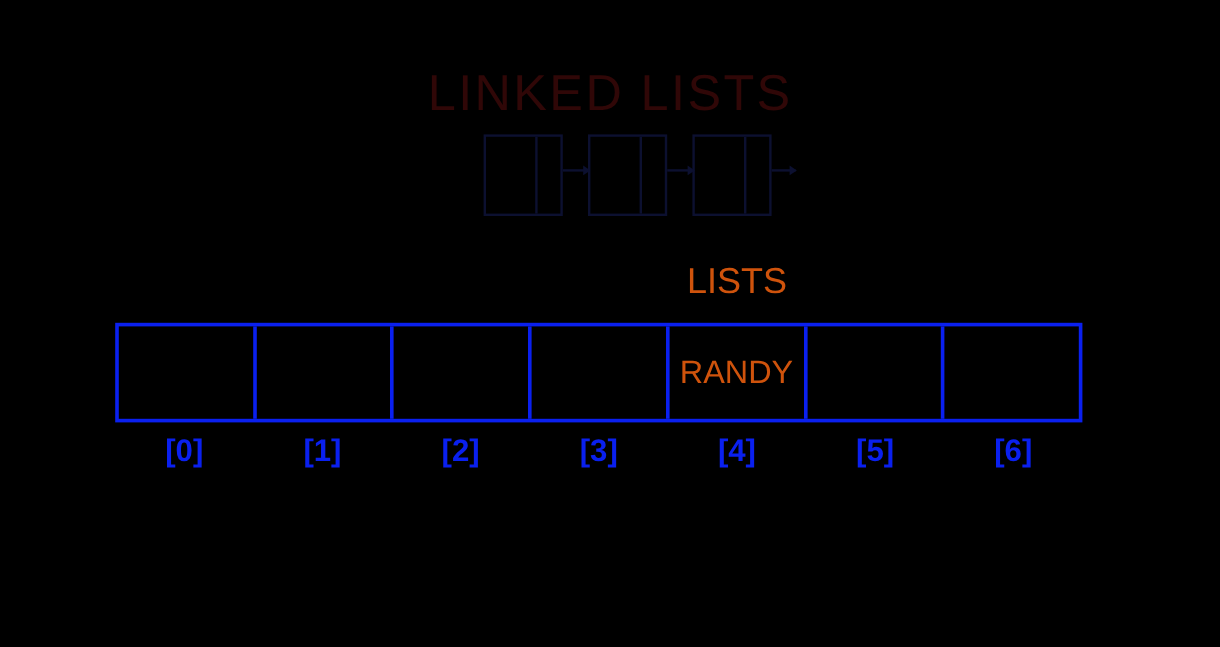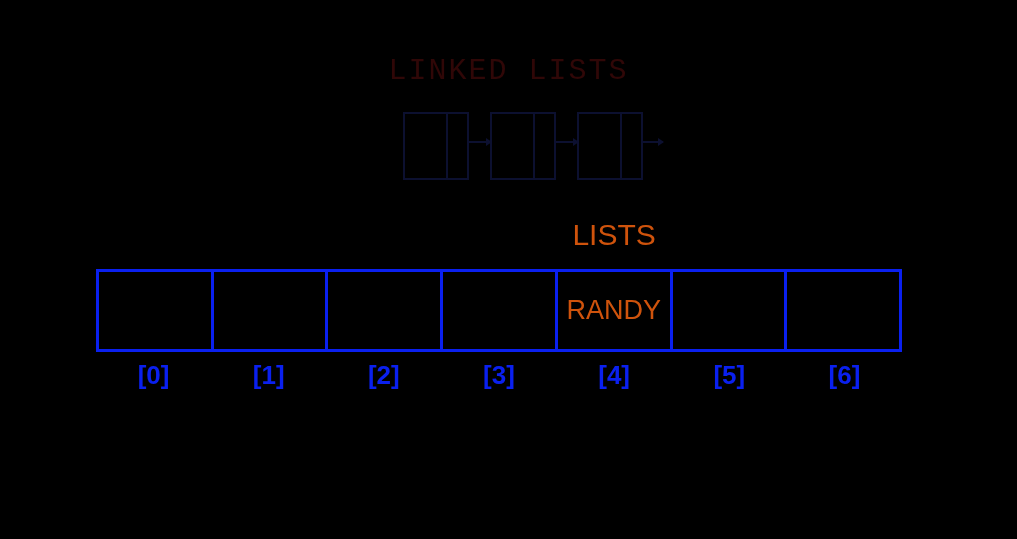--- a/index.html
+++ b/index.html
@@ -23,24 +23,24 @@
     background: #000000;
   }
 
   
   .slide-title {
     position: absolute;
     left: 0;
     top: 54px;
     width: 1017px;
     text-align: center;
-    font-size: 30px;
+    font-size: 42px;
     letter-spacing: 2px;
     color: #300707;
-    font-family: Liberation Mono, monospace;
+    font-family: Liberation Sans, sans-serif;
     white-space: nowrap;
   }
 
   
   .ll-diagram {
     position: absolute;
     left: 400px;
     top: 112px;
     width: 260px;
     height: 70px;

